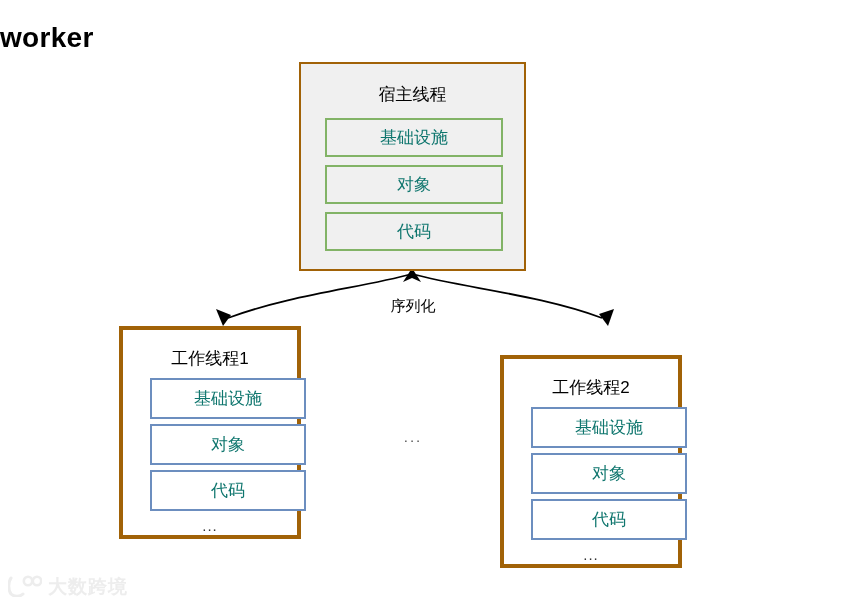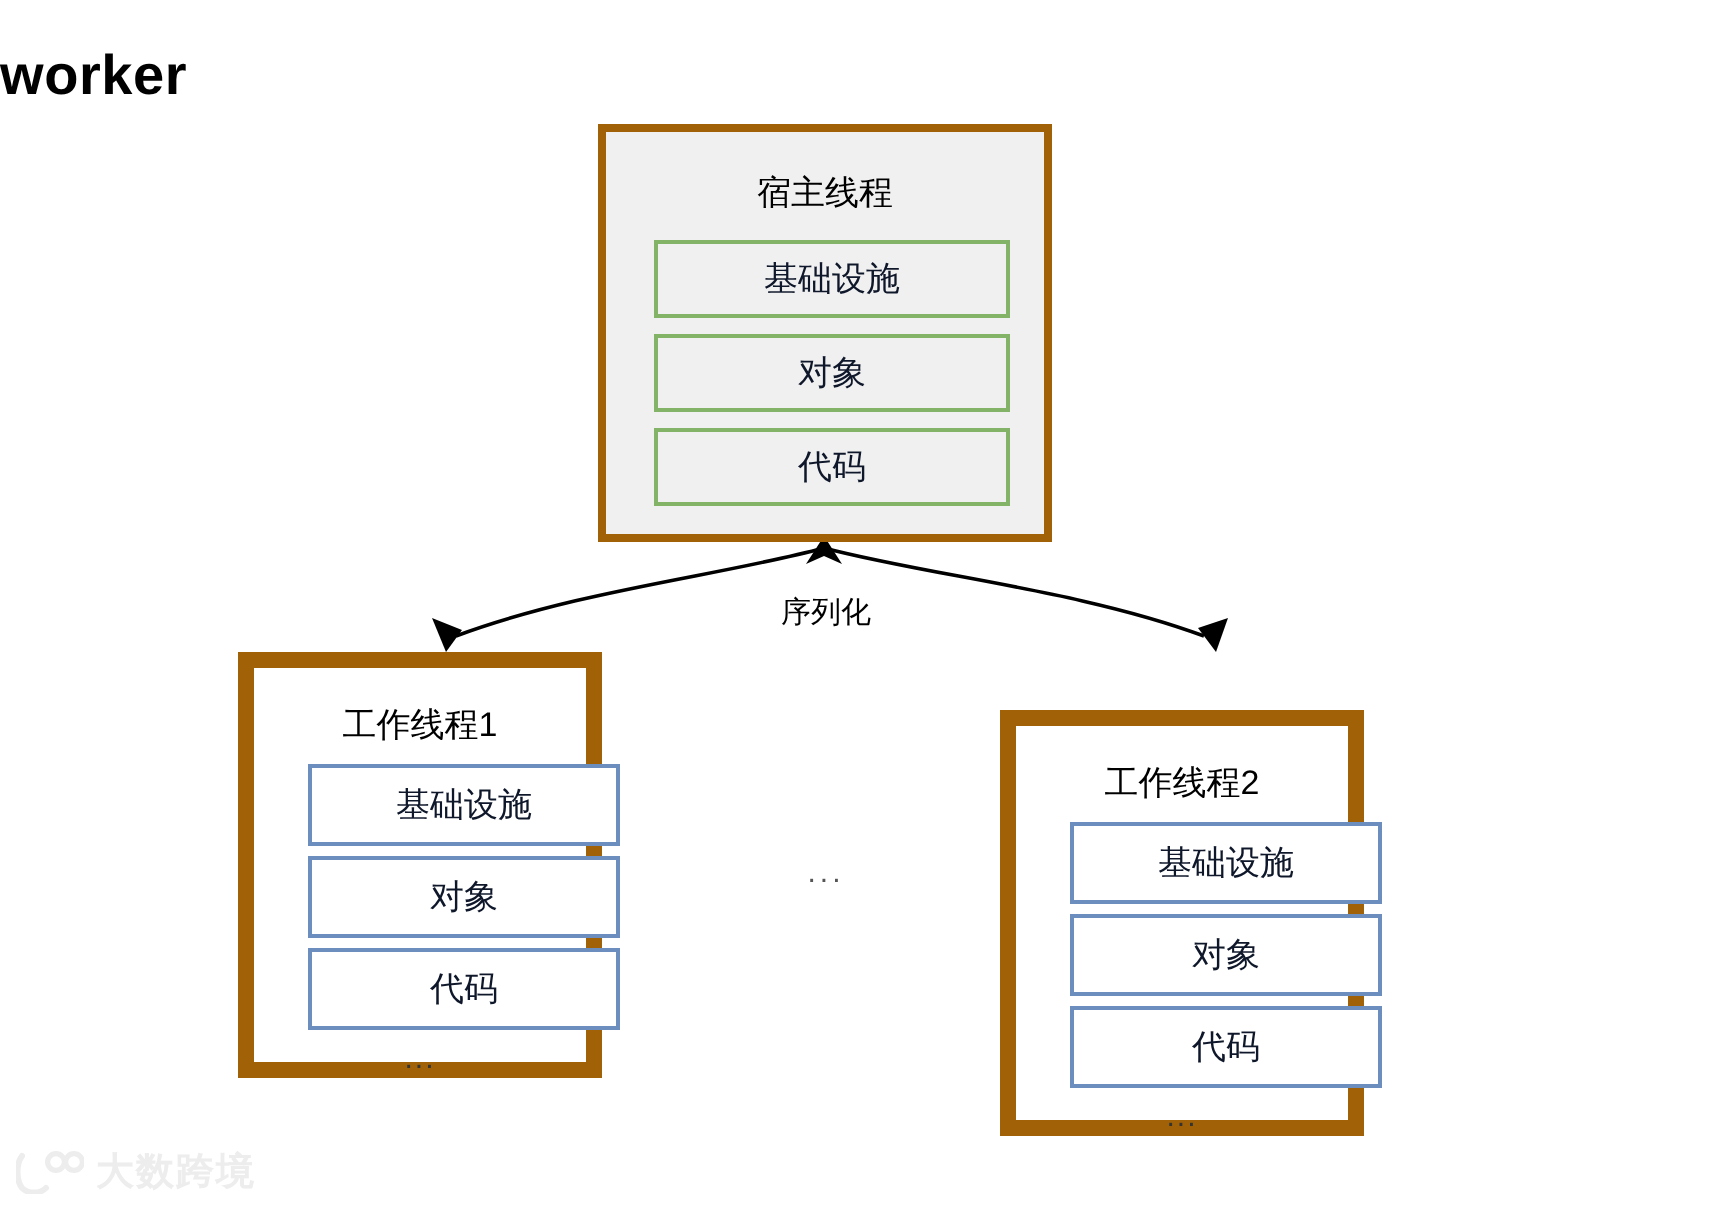--- a/index.html
+++ b/index.html
@@ -53,51 +53,51 @@
     color: #000000;
     white-space: nowrap;
   }
   .sub-box {
     position: absolute;
     box-sizing: border-box;
     display: flex;
     align-items: center;
     justify-content: center;
     font-size: 17px;
-    color: #0f172a;
+    color: #0f766e;
   }
   .ellipsis-text {
     position: absolute;
     left: 0;
     width: 100%;
     text-align: center;
     font-size: 15px;
     color: #333333;
     letter-spacing: 1px;
   }
 
   
   #host-thread-box {
     left: 299px;
     top: 62px;
     width: 227px;
     height: 209px;
-    border: 4px solid #a16207;
+    border: 2px solid #a16207;
     background: #f0f0f0;
   }
   #host-thread-title {
     top: 19px;
   }
   #host-sub-infra  { left: 24px; top: 54px;  width: 178px; height: 39px; border: 2px solid #82b366; background: #f0f0f0; }
   #host-sub-object { left: 24px; top: 101px; width: 178px; height: 39px; border: 2px solid #82b366; background: #f0f0f0; }
   #host-sub-code   { left: 24px; top: 148px; width: 178px; height: 39px; border: 2px solid #82b366; background: #f0f0f0; }
 
   
   .worker-box {
-    border: 8px solid #a16207;
+    border: 4px solid #a16207;
     background: #ffffff;
     width: 182px;
     height: 213px;
     top: 326px;
   }
   #worker-thread-1-box { left: 119px; }
   #worker-thread-2-box { left: 500px; margin-top: 29px; }
   .worker-title { top: 17px; }
   .worker-sub-infra  { left: 27px; top: 48px;  width: 156px; height: 41px; border: 2px solid #6c8ebf; background: #ffffff; }
   .worker-sub-object { left: 27px; top: 94px;  width: 156px; height: 41px; border: 2px solid #6c8ebf; background: #ffffff; }

